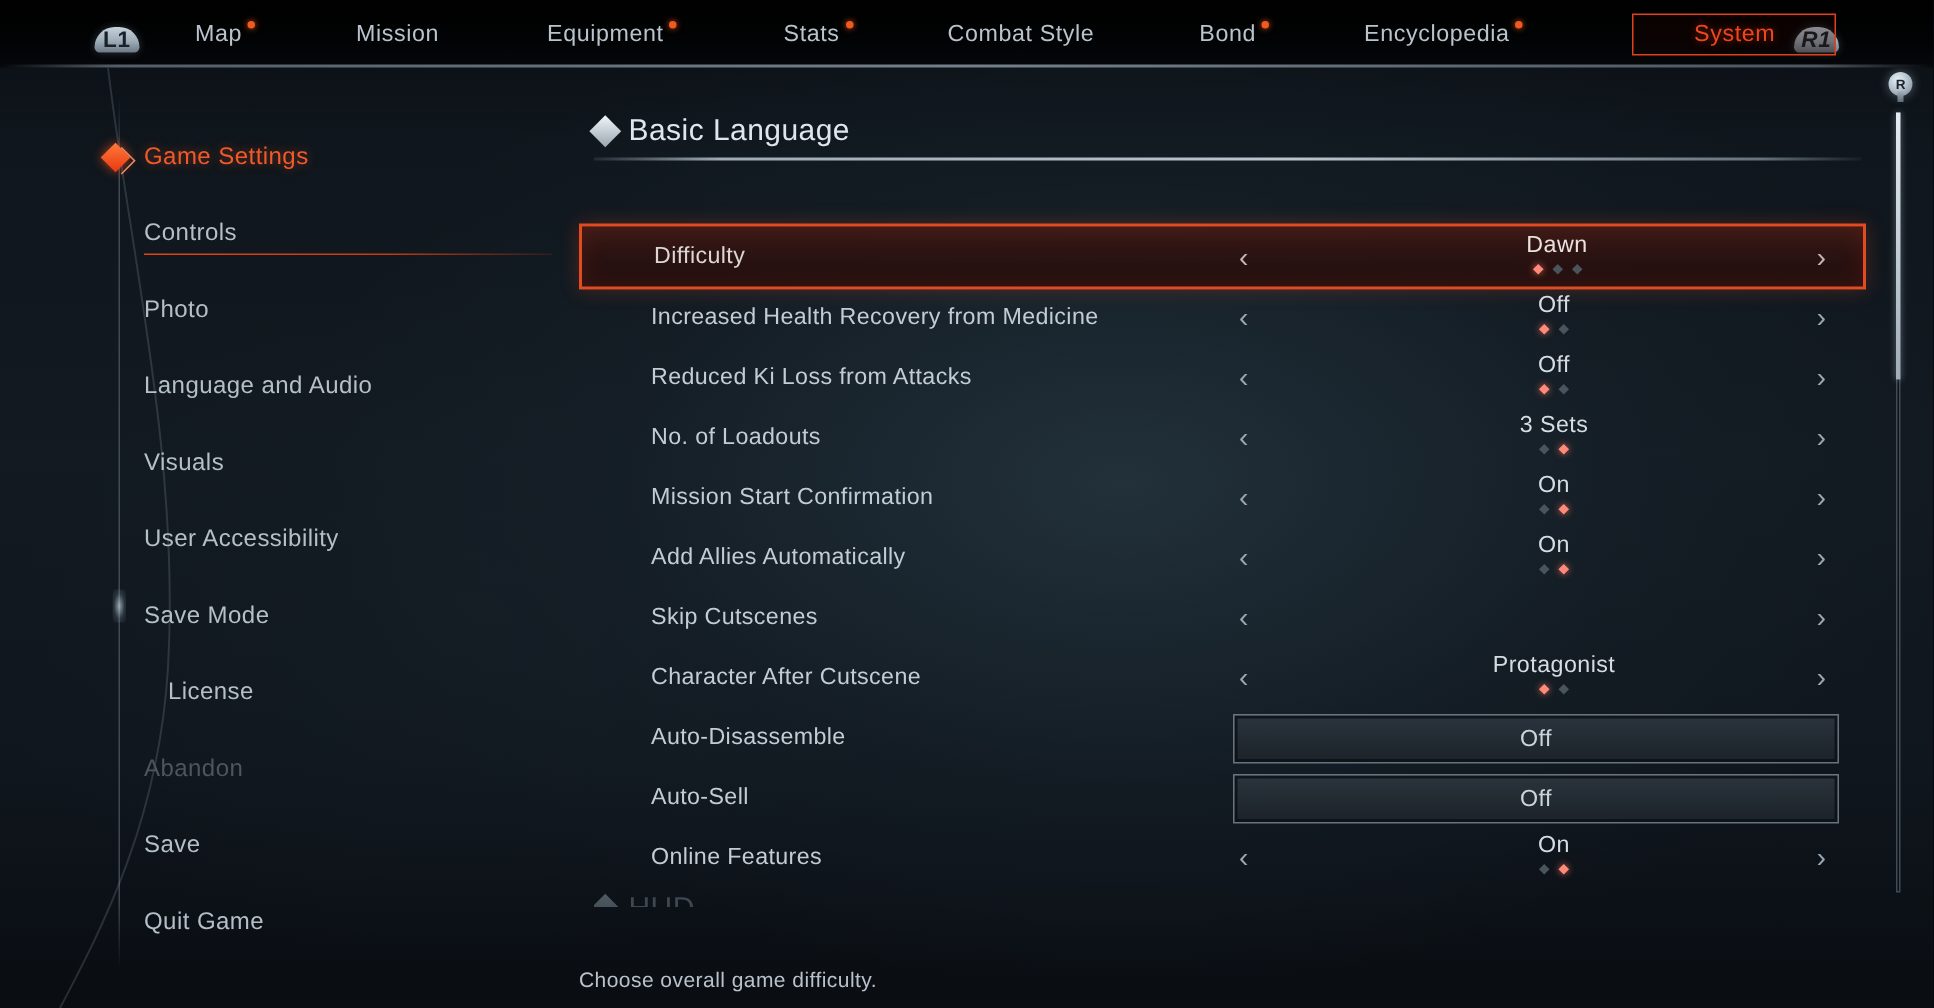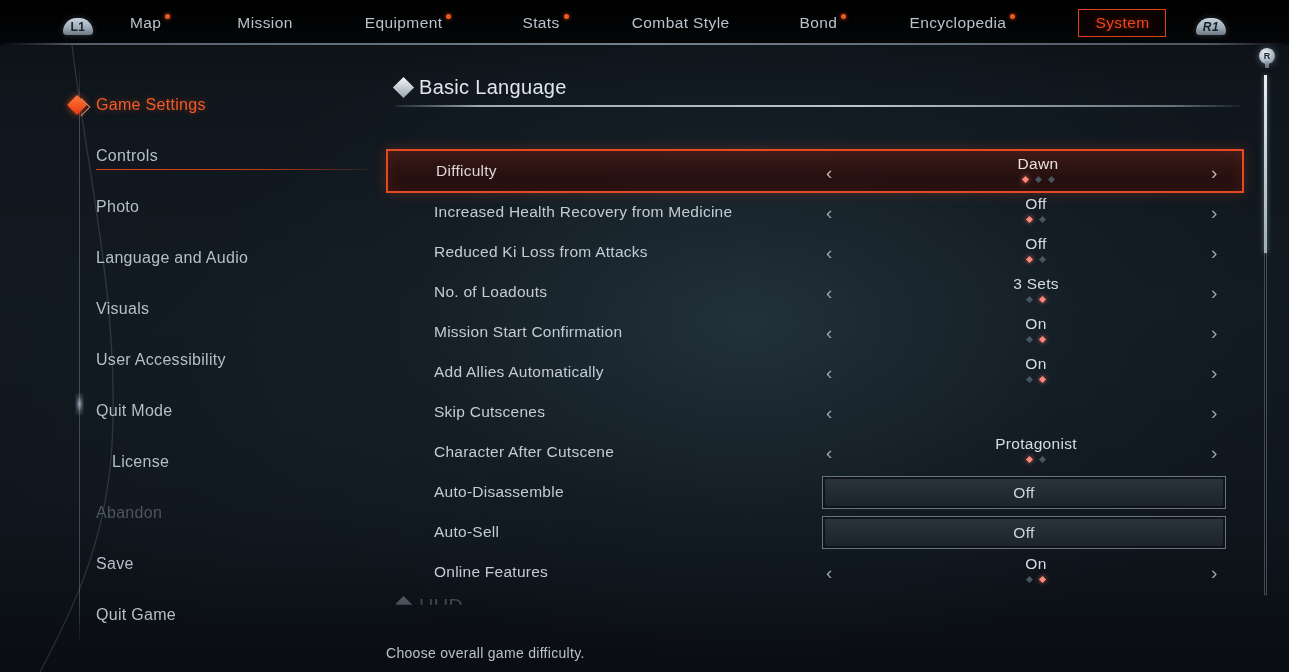--- a/index.html
+++ b/index.html
@@ -39,31 +39,31 @@
   }
   .nav-item .dot {
     position:absolute; right:1px; top:4px;
     width:5px; height:5px; border-radius:50%;
     background:#ef5a1e; box-shadow:0 0 4px rgba(239,90,30,0.9);
   }
   .nav-sep { width:46px; }
   .nav-item.active {
     color:#f0461c;
     border:1.5px solid #e0401a;
-    padding:4px 16px;
-    margin-left:14px;
+    padding:4px 40px;
+    margin-left:24px;
     background:rgba(30,6,3,0.35);
     text-shadow:0 0 6px rgba(240,70,28,0.5);
   }
   .pad-btn {
     position:absolute; top:18px;
     width:30px; height:17px;
     border-radius:15px 15px 4px 4px;
     background:linear-gradient(180deg,#c6d2dc 0%, #9fadb8 55%, #6d7a85 100%);
-    color:#18222b; font-size:12px; font-weight:bold;
+    color:#18222b; font-size:15px; font-weight:bold;
     display:flex; align-items:center; justify-content:center;
     letter-spacing:0.5px;
     box-shadow:0 0 6px rgba(180,200,215,0.25);
   }
   #l1btn { left:63px; }
   #r1btn { right:63px;font-style:italic; }
 
   
   .swoosh {
     position:absolute; left:0; top:45px; width:300px; height:627px;
@@ -263,21 +263,21 @@
     <div class="side-rail"></div>
     <div class="rail-knob"></div>
     <div class="side-underline"></div>
     <div id="sideItems">
         <div class="side-item active" style="top: 51px;"><span class="sq-marker"></span><span>Game Settings</span></div>
         <div class="side-item" style="top: 102px;"><span>Controls</span></div>
         <div class="side-item" style="top: 153px;"><span>Photo</span></div>
         <div class="side-item" style="top: 204px;"><span>Language and Audio</span></div>
         <div class="side-item" style="top: 255px;"><span>Visuals</span></div>
         <div class="side-item" style="top: 306px;"><span>User Accessibility</span></div>
-        <div class="side-item" style="top: 357px;"><span>Quit Mode</span></div>
+        <div class="side-item" style="top: 357px;"><span>Save Mode</span></div>
         <div class="side-item" style="top: 408px; margin-left: 16px;"><span>License</span></div>
         <div class="side-item disabled" style="top: 459px;"><span>Abandon</span></div>
         <div class="side-item" style="top: 510px;"><span>Save</span></div>
         <div class="side-item" style="top: 561px;"><span>Quit Game</span></div>
       </div>
   </div>
 
   <div class="main">
 
     <div class="section-head">

